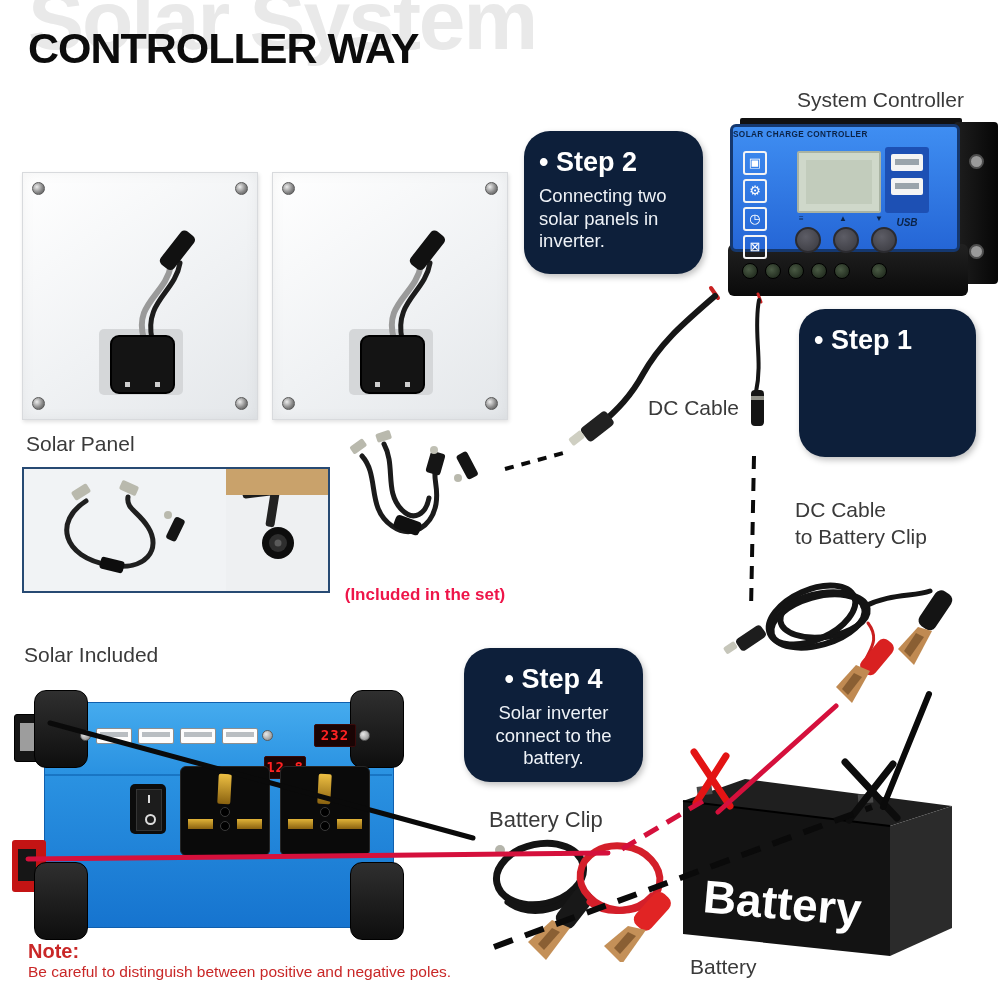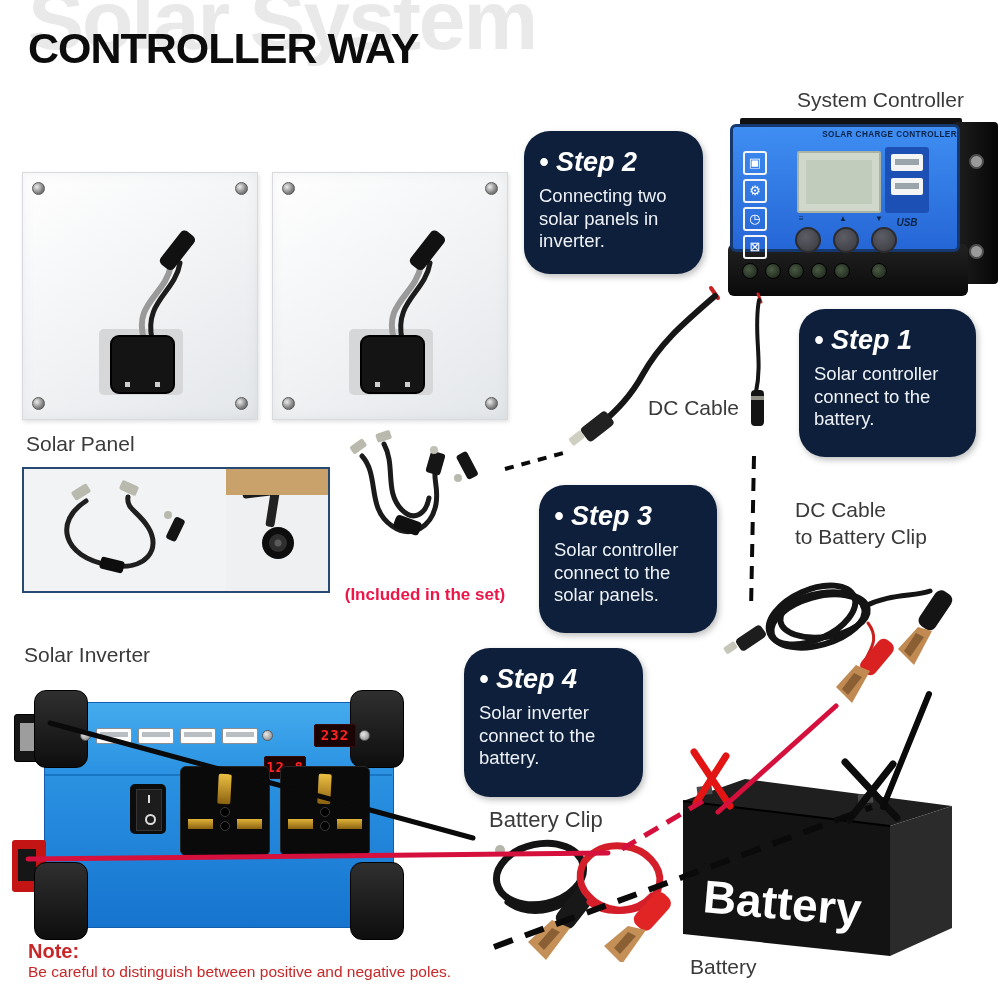--- a/index.html
+++ b/index.html
@@ -8,21 +8,21 @@
   
   .watermark{position:absolute;top:-28px;left:28px;font-size:84px;font-weight:800;
              color:#e9e9e9;letter-spacing:-2px;white-space:nowrap;z-index:0;}
   .title{position:absolute;top:24px;left:28px;font-size:43px;font-weight:900;color:#0c0c0c;
          letter-spacing:-1px;margin:0;z-index:2;}
   .label{position:absolute;font-size:21px;color:#3a3a3a;z-index:3;}
   
   .stepbox{position:absolute;background:#0d1f3a;border-radius:26px;color:#fff;
            padding:16px 15px 10px 15px;box-sizing:border-box;z-index:6;
            box-shadow:2px 3px 6px rgba(0,0,0,.25);}
-  .stepbox .st{font-size:27px;font-weight:bold;margin-bottom:7px;letter-spacing:0;font-style:italic;}
+  .stepbox .st{font-size:27px;font-weight:bold;margin-bottom:7px;letter-spacing:0;}
   .stepbox .sb{font-size:18.5px;line-height:1.22;color:#eef2f7;}
   
   .panel{position:absolute;width:234px;height:246px;z-index:2;
          background:linear-gradient(145deg,#ffffff 0%,#f0f2f4 55%,#e4e7ea 100%);
          border:1px solid #d8dadd;box-shadow:inset 0 0 14px rgba(0,0,0,.05),1px 2px 4px rgba(0,0,0,.12);}
   .screw{position:absolute;width:11px;height:11px;border-radius:50%;
          background:radial-gradient(circle at 35% 35%,#ededed,#8a8a8a 55%,#4c4c4c);
          border:1px solid #5a5a5a;}
   .jpad{position:absolute;left:76px;top:156px;width:84px;height:66px;background:#d5d7d9;border-radius:5px;}
   .jbox{position:absolute;left:87px;top:162px;width:61px;height:55px;background:#141414;
@@ -49,21 +49,21 @@
   .ctl-bracket{position:absolute;left:226px;top:6px;width:44px;height:162px;border-radius:4px;
                background:linear-gradient(90deg,#1f1f1f,#060606);}
   .ctl-bscrew{position:absolute;width:11px;height:11px;border-radius:50%;background:#9a9a9a;border:2px solid #4e4e4e;left:15px;}
   .ctl-topedge{position:absolute;left:12px;top:2px;width:222px;height:12px;background:#111;border-radius:2px;}
   .ctl-base{position:absolute;left:0px;top:128px;width:240px;height:52px;border-radius:6px;
             background:linear-gradient(#212121,#0a0a0a);}
   .ctl-term{position:absolute;top:19px;width:14px;height:14px;border-radius:50%;
             background:radial-gradient(circle at 40% 40%,#4a5a44,#161f14);border:1px solid #000;}
   .ctl-face{position:absolute;left:2px;top:8px;width:230px;height:128px;border-radius:6px;
             background:linear-gradient(180deg,#3f8ef2,#2566d6);border:3px solid #15386f;box-sizing:border-box;}
-  .ctl-header{position:absolute;left:0;top:3px;width:100%;text-align:right;font-size:8.2px;
+  .ctl-header{position:absolute;left:0;top:3px;width:100%;text-align:left;font-size:8.2px;
               font-weight:bold;color:#0b2347;letter-spacing:.4px;}
   .ctl-icons{position:absolute;left:8px;top:22px;width:54px;display:flex;flex-wrap:wrap;}
   .ctl-icon{width:20px;height:20px;border:2px solid #f4f4f4;border-radius:3px;margin:2px;
             color:#fff;font-size:13px;line-height:19px;text-align:center;}
   .ctl-lcd{position:absolute;left:64px;top:24px;width:80px;height:58px;background:#cfd8ca;
            border:2px solid #a9b3a3;border-radius:2px;}
   .ctl-lcd i{position:absolute;left:7px;top:7px;right:7px;bottom:7px;background:#c2ccbc;display:block;}
   .ctl-usb{position:absolute;left:152px;top:20px;width:44px;height:66px;background:#1d50b4;border-radius:3px;}
   .ctl-port{width:32px;height:17px;background:#f4f4f4;border-radius:2px;margin:7px auto 0 auto;position:relative;}
   .ctl-port i{position:absolute;left:4px;top:5px;right:4px;height:6px;background:#9aa4ab;display:block;}
@@ -160,27 +160,22 @@
       <span class="ctl-btn" style="left:138px;"></span>
     </div>
   </div>
 
   <div class="stepbox" style="left:524px;top:131px;width:179px;height:143px;">
     <div class="st">• Step 2</div>
     <div class="sb">Connecting two solar panels in inverter.</div>
   </div>
   <div class="stepbox" style="left:799px;top:309px;width:177px;height:148px;">
     <div class="st">• Step 1</div>
-    <div class="sb">Solar controller connect to the battery.</div>
-  </div>
-  <div class="stepbox" style="left:539px;top:485px;width:178px;height:148px;">
-    <div class="st">• Step 3</div>
-    <div class="sb">Solar controller connect to the solar panels.</div>
-  </div>
-  <div class="stepbox" style="left:464px;top:648px;width:179px;height:149px;">
+  </div>
+  <div class="stepbox" style="left:464px;top:648px;width:179px;height:134px;text-align:center;">
     <div class="st">• Step 4</div>
     <div class="sb">Solar inverter connect to the battery.</div>
   </div>
 
   <div class="panel" style="left:22px;top:172px;">
     <span class="screw" style="left:9px;top:9px;"></span>
     <span class="screw" style="right:9px;top:9px;"></span>
     <span class="screw" style="left:9px;bottom:9px;"></span>
     <span class="screw" style="right:9px;bottom:9px;"></span>
     <div class="jpad"></div>
@@ -294,21 +289,21 @@
       <polygon points="214,86 196,120 180,104 200,82" fill="#c08a52"></polygon>
       <polygon points="206,92 192,112 186,106 198,88" fill="#8a5f33"></polygon>
     </g>
     <g>
       <rect x="150" y="92" width="18" height="40" rx="7" fill="#d92121" transform="rotate(40 159 112)"></rect>
       <polygon points="152,126 134,158 118,142 138,120" fill="#c08a52"></polygon>
       <polygon points="144,132 130,150 124,144 136,128" fill="#8a5f33"></polygon>
     </g>
   </svg>
 
-  <div class="label" style="left:24px;top:643px;">Solar Inverter</div>
+  <div class="label" style="left:24px;top:643px;">Solar Included</div>
   <div class="inverter">
     <div class="inv-termtop">
         <i></i>
       </div>
     <div class="inv-termbot">
         <i></i>
       </div>
     <div class="inv-body"></div>
     <div class="inv-seam"></div>
     <div class="inv-corner" style="left:16px;top:2px;"></div>

